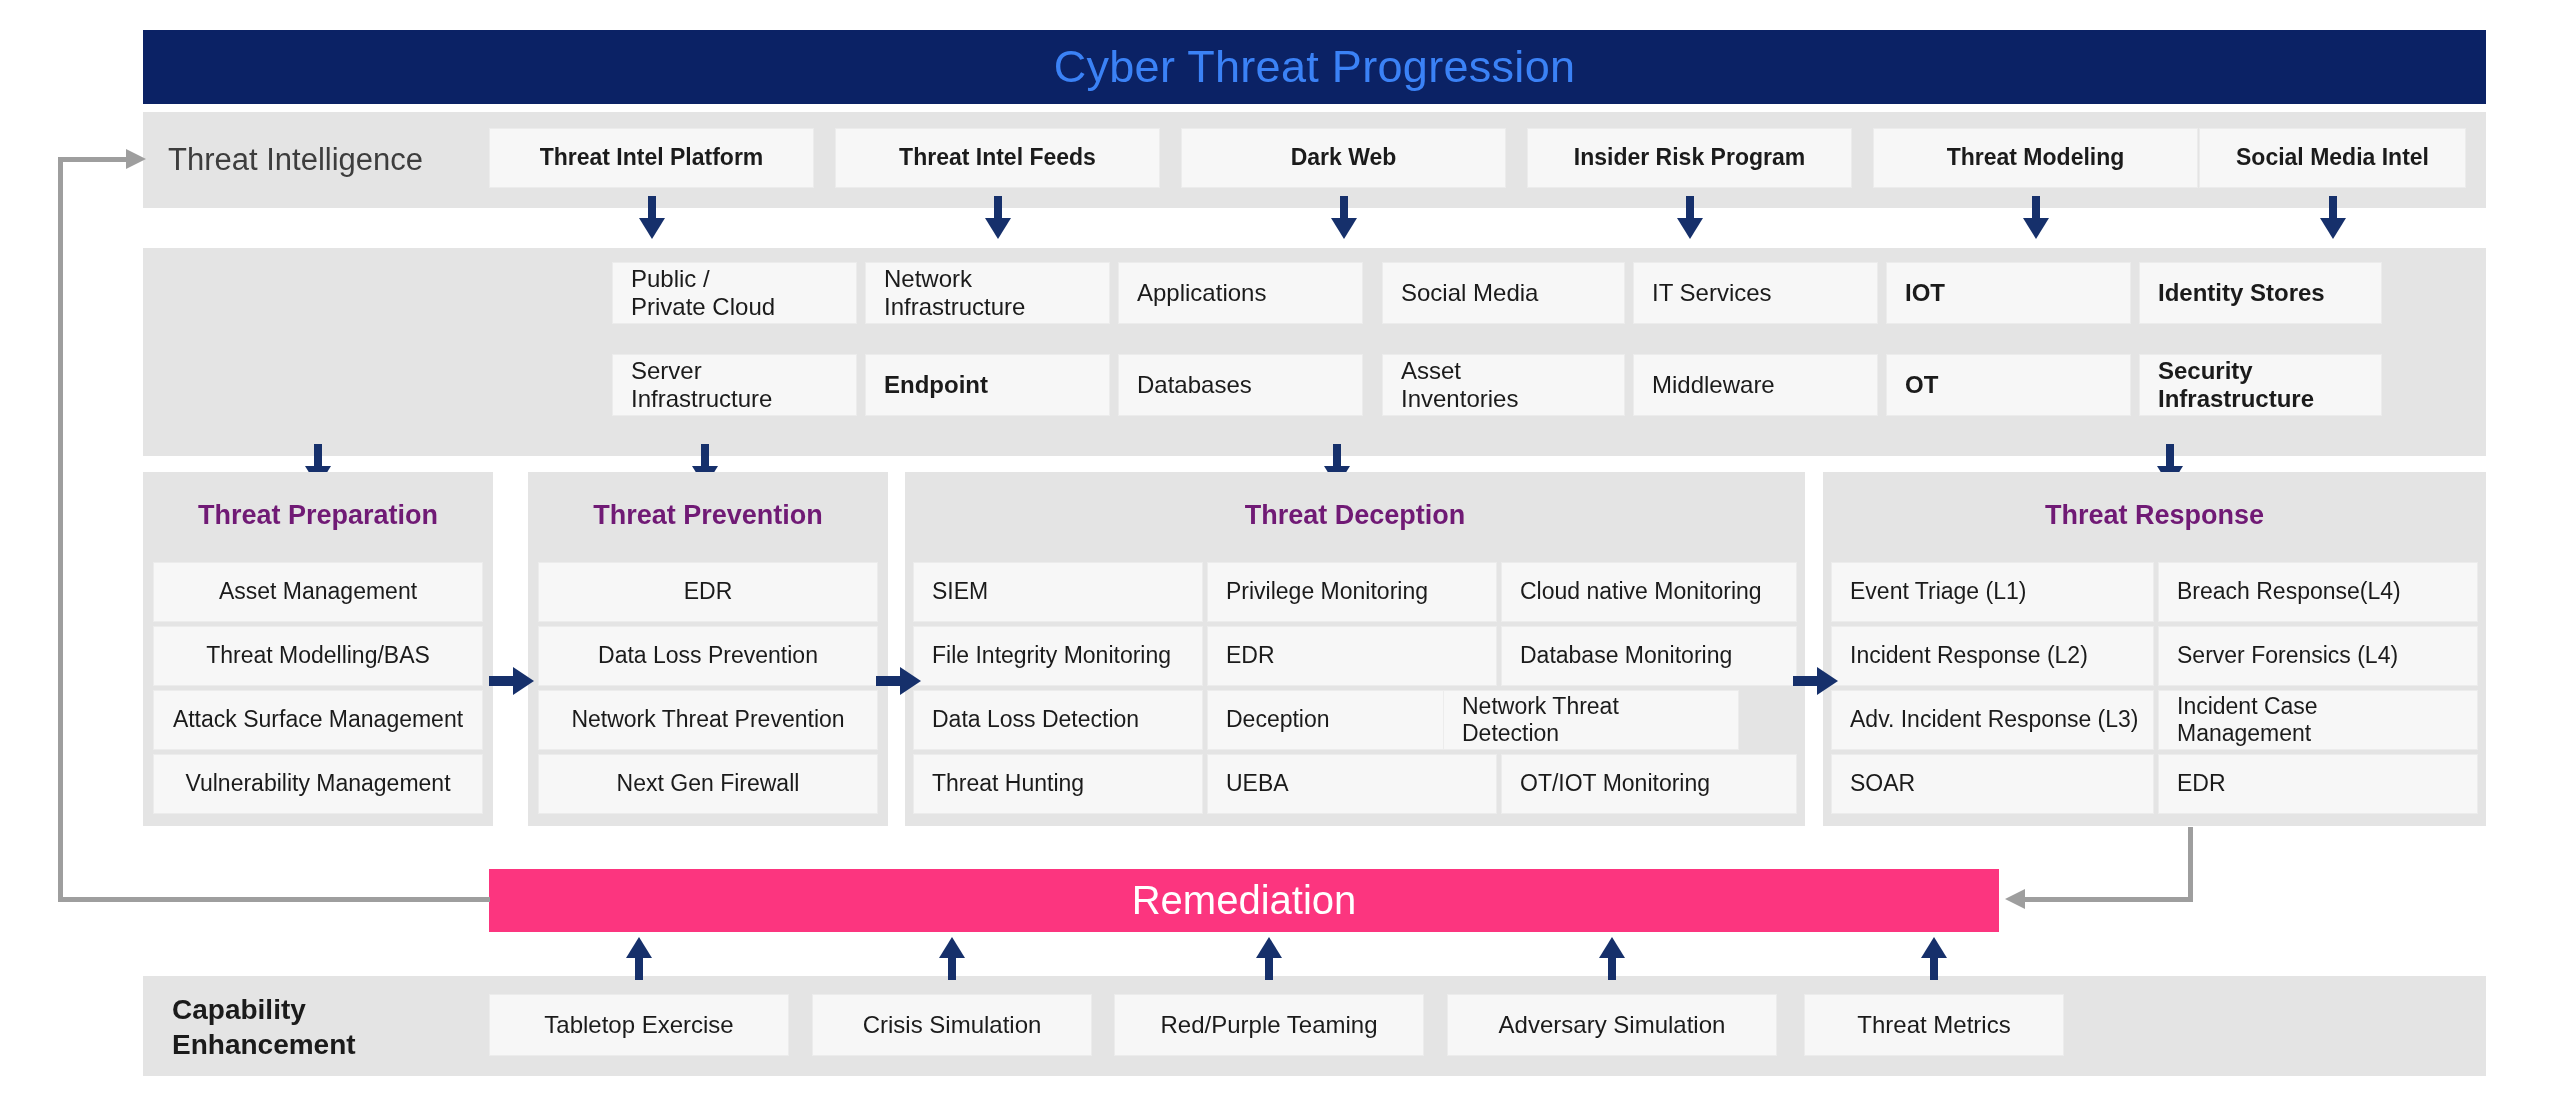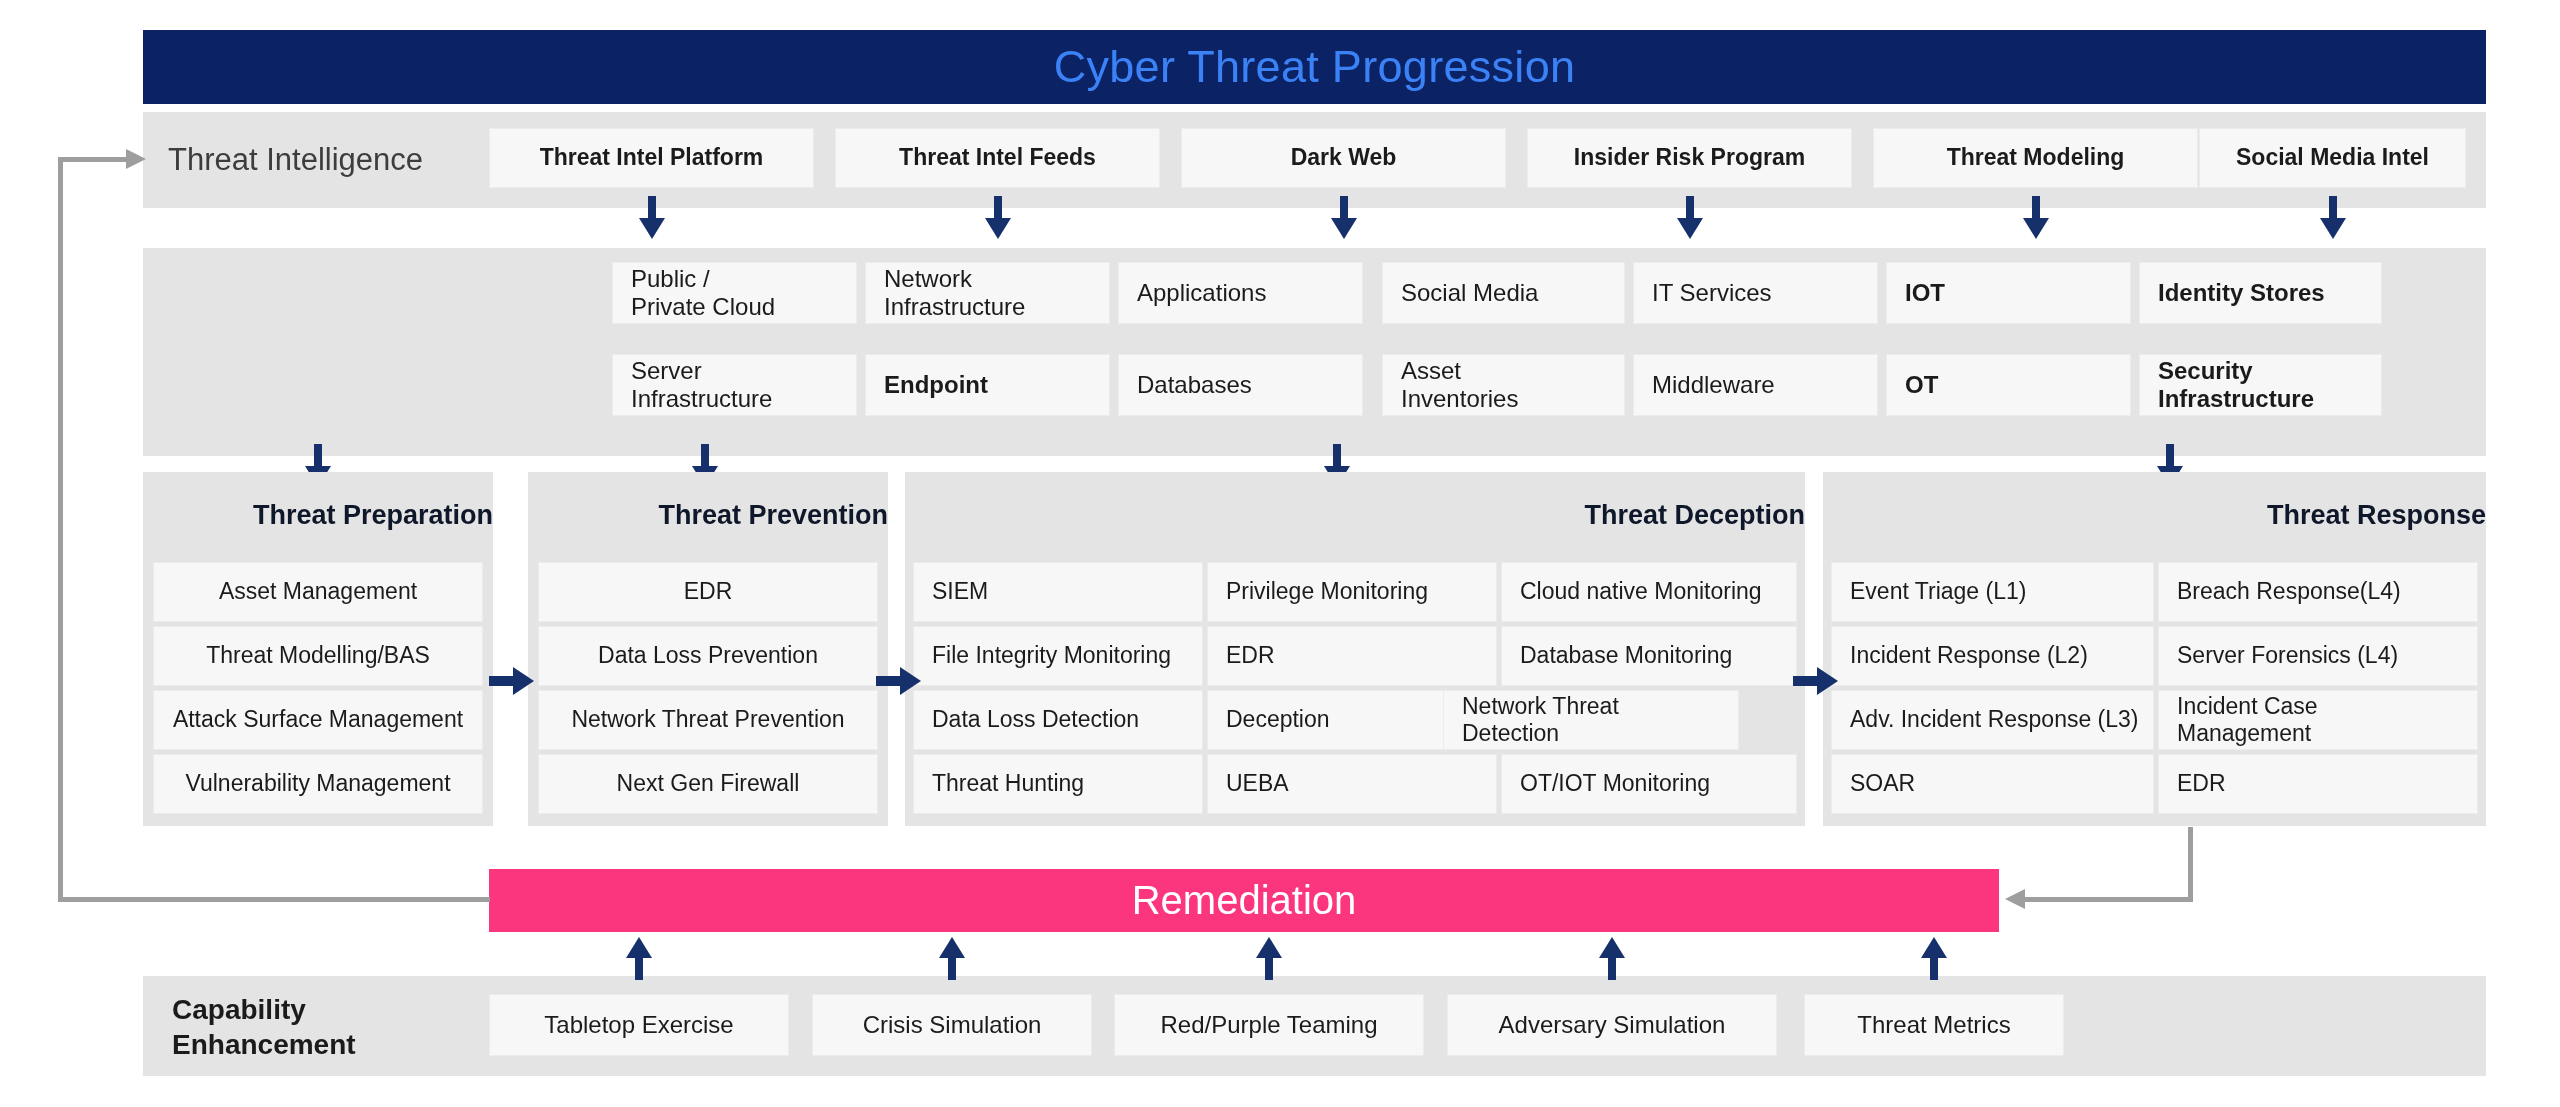--- a/index.html
+++ b/index.html
@@ -44,21 +44,21 @@
     display: flex; align-items: center;
   }
   .row-label.bold { font-weight: bold; color: #1b1b1b; }
 
   
   .stage {
     position: absolute; background: #e4e4e4;
   }
   .stage-title {
     position: absolute; left: 0; width: 100%;
-    text-align: right; font-weight: bold; font-size: 27px; color: #0f172a;
+    text-align: center; font-weight: bold; font-size: 27px; color: #701a75;
   }
 
   
   #remediation-bar {
     position: absolute; left: 489px; top: 869px;
     width: 1510px; height: 63px;
     background: #fc357f;
     display: flex; align-items: center; justify-content: center;
   }
   #remediation-text { color: #ffffff; font-size: 40px; font-weight: 400; }

